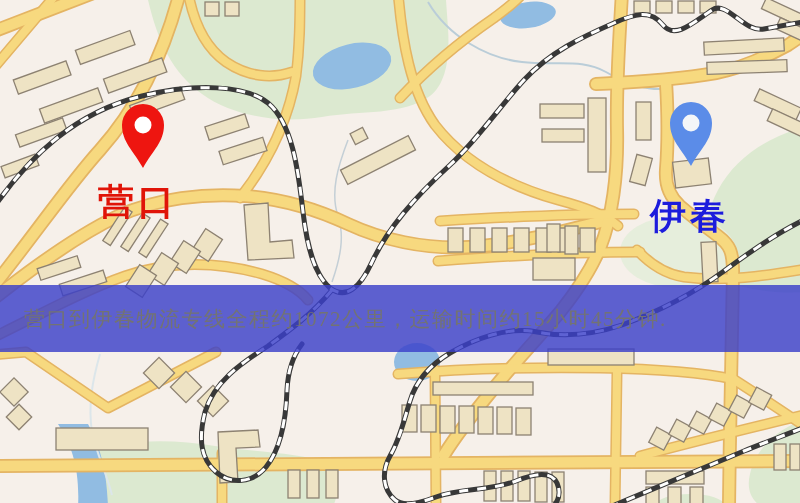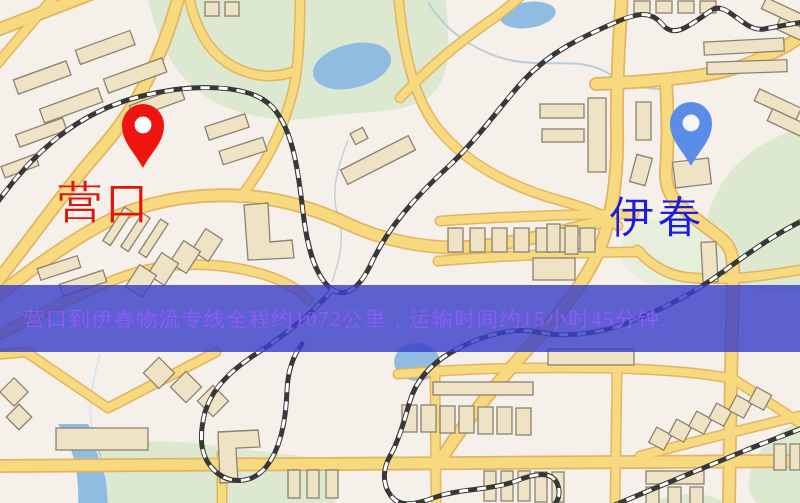--- a/index.html
+++ b/index.html
@@ -16,35 +16,35 @@
   .rf .a{stroke-width:10.5}.rf .b{stroke-width:8}
   
   .tc use{stroke:#383838;stroke-width:5;fill:none;stroke-linecap:round}
   .td use{stroke:#ffffff;stroke-width:3;fill:none;stroke-dasharray:9 9}
   .bld rect,.bld path{fill:#eee3c3;stroke:#8d8271;stroke-width:1.3}
   .park{fill:#dce9cf}.park2{fill:#e6eedb}
   .wtr{fill:#8fbce4}
   
   .marker{position:absolute;}
   .city-label{
-    position:absolute;width:160px;text-align:left;
-    font-size:44px;font-weight:400;line-height:44px;
+    position:absolute;width:160px;text-align:center;
+    font-size:36px;font-weight:700;line-height:44px;
     font-family:"Liberation Sans","DejaVu Sans",sans-serif;
     letter-spacing:4px;white-space:nowrap;
   }
   .origin-label{color:#e01408;text-shadow:0 0 2px rgba(255,255,255,.35)}
   .dest-label{color:#1c1cdc;text-shadow:0 0 2px rgba(255,255,255,.35)}
   
   .banner{
     position:absolute;left:0;top:285px;width:800px;height:67px;
     background:rgba(58,63,201,0.82);
     display:flex;align-items:center;
   }
   .banner-text{
-    padding-left:24px;color:#8b5cf6;font-size:21px;letter-spacing:1.5px;
+    padding-left:24px;color:#737373;font-size:21px;letter-spacing:1.5px;
     font-family:"Liberation Serif","DejaVu Serif",serif;
     white-space:nowrap;
   }
 </style>
 </head>
 <body>
 
 <div class="stage">
 
   <svg class="map-art" width="800" height="503" viewBox="0 0 800 503">

